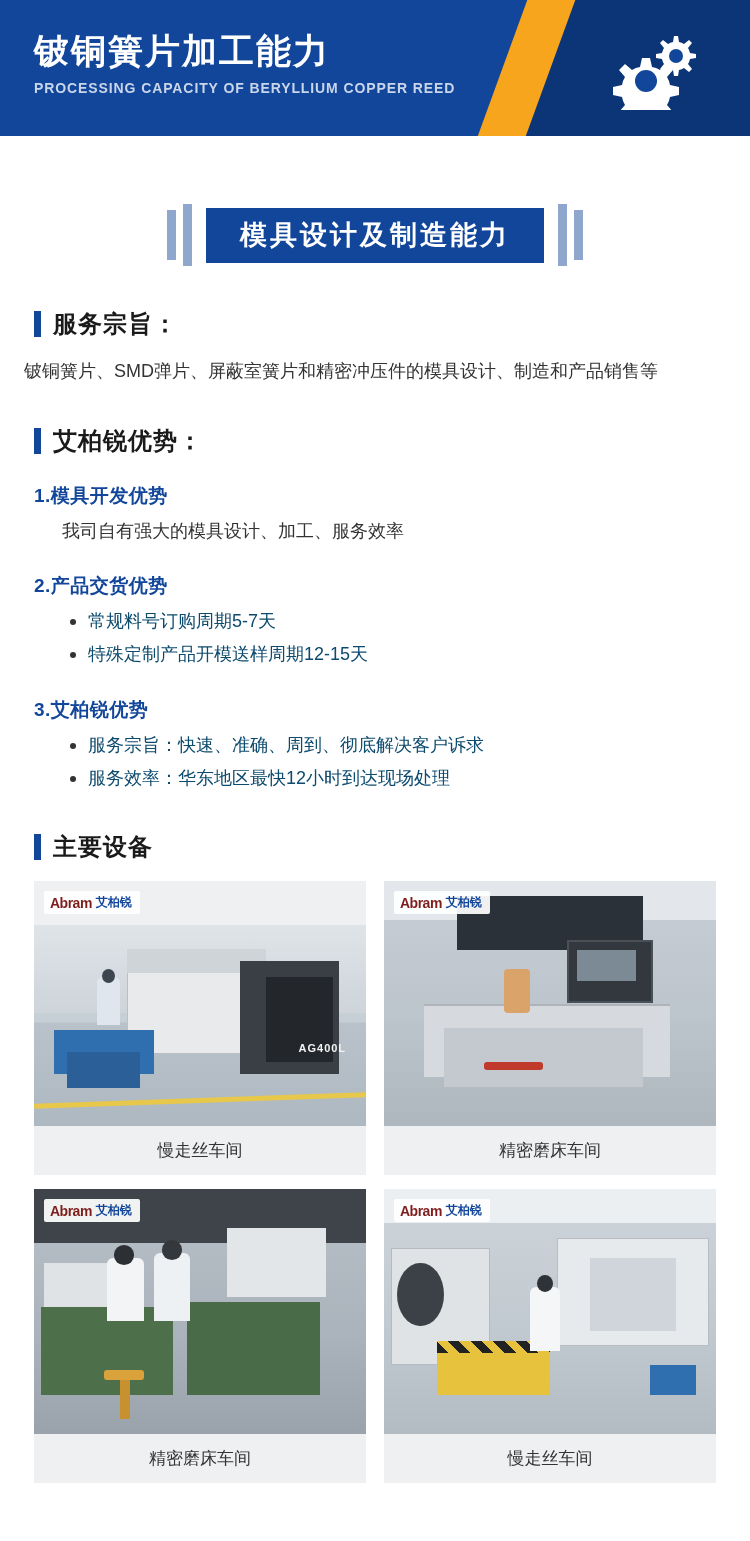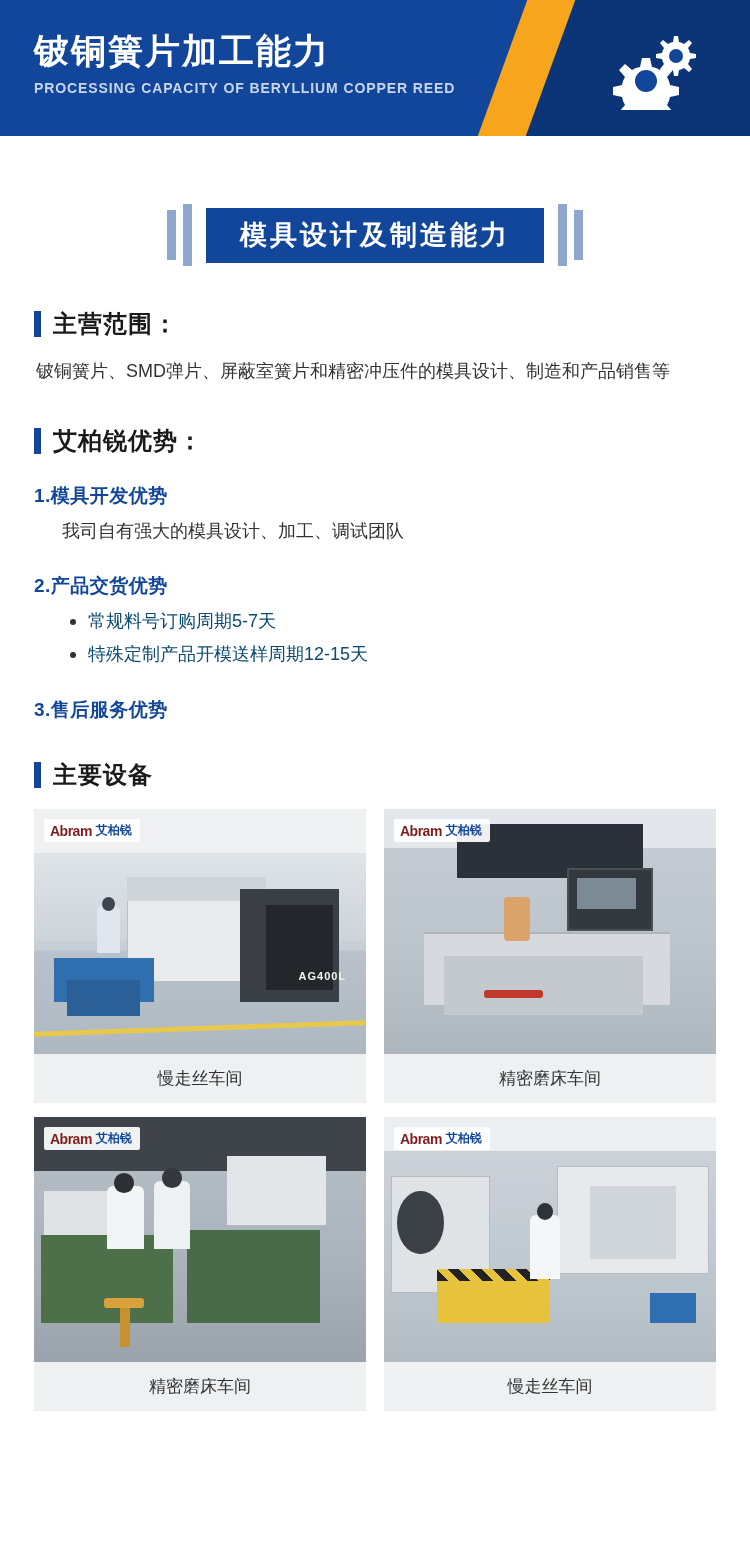--- a/index.html
+++ b/index.html
@@ -116,21 +116,21 @@
     margin-right: 12px;
   }
   .h2text {
     font-size: 24px;
     font-weight: bold;
     color: #1a1a1a;
     letter-spacing: 1px;
   }
 
   .body-text {
-    margin: 0 36px;
+    margin: 0 24px;
     font-size: 18px;
     color: #333333;
     line-height: 35px;
   }
 
   .num-head {
     margin: 26px 0 6px 34px;
     font-size: 19px;
     font-weight: bold;
     color: #12469a;
@@ -300,45 +300,49 @@
     </div>
     <div class="banner-box">模具设计及制造能力</div>
     <div class="bars-right">
       <div class="bar tall"></div>
       <div class="bar"></div>
     </div>
   </div>
 
   <div class="h2row">
     <div class="h2bar"></div>
-    <div class="h2text">主营范围：</div>
+    <div class="h2text">服务宗旨：</div>
   </div>
   <div class="body-text">铍铜簧片、SMD弹片、屏蔽室簧片和精密冲压件的模具设计、制造和产品销售等</div>
 
   <div class="h2row">
     <div class="h2bar"></div>
     <div class="h2text">艾柏锐优势：</div>
   </div>
 
   <div class="num-head">
     <span>1.</span><span>模具开发优势</span>
   </div>
-  <div class="sub-line">我司自有强大的模具设计、加工、调试团队</div>
+  <div class="sub-line">我司自有强大的模具设计、加工、服务效率</div>
 
   <div class="num-head">
     <span>2.</span><span>产品交货优势</span>
   </div>
   <ul class="bullets">
     <li>常规料号订购周期5-7天</li>
     <li>特殊定制产品开模送样周期12-15天</li>
   </ul>
 
   <div class="num-head">
-    <span>3.</span><span>售后服务优势</span>
-  </div>
+    <span>3.</span><span>艾柏锐优势</span>
+  </div>
+  <ul class="bullets">
+    <li>服务宗旨：快速、准确、周到、彻底解决客户诉求</li>
+    <li>服务效率：华东地区最快12小时到达现场处理</li>
+  </ul>
 
   <div class="h2row">
     <div class="h2bar"></div>
     <div class="h2text">主要设备</div>
   </div>
 
   <div class="grid">
 
     <div class="card">
       <div class="photo">

